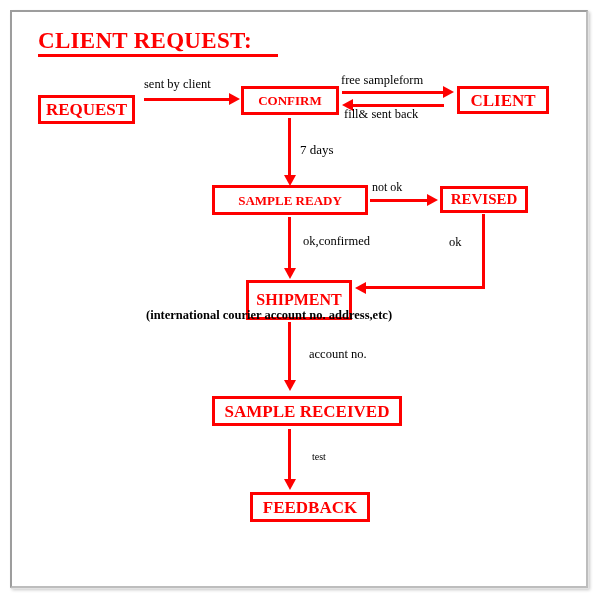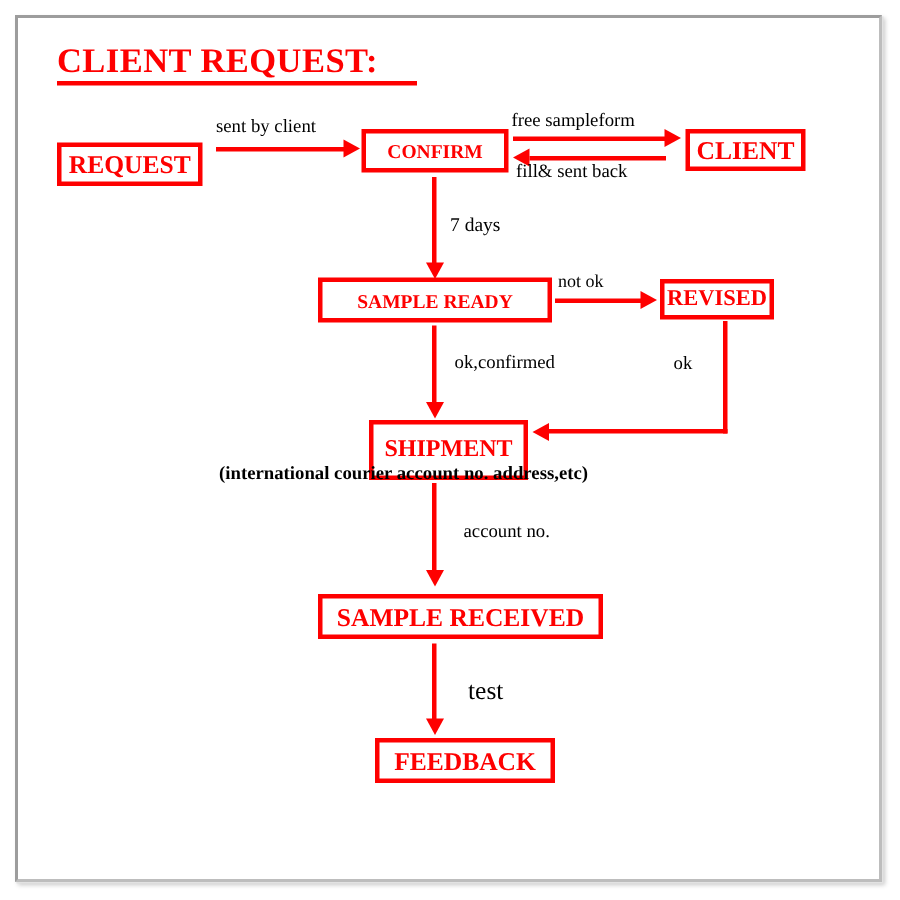--- a/index.html
+++ b/index.html
@@ -132,25 +132,25 @@
     <div id="frame-inner"></div>
   </div>
 
   <div class="title">CLIENT REQUEST:</div>
   <div class="title-rule"></div>
 
   <div class="node" style="left:38px; top:95px; width:97px; height:29px; font-size:17px;">REQUEST</div>
 
   <div class="node" style="left:241px; top:86px; width:98px; height:29px; font-size:13px;">CONFIRM</div>
 
-  <div class="node" style="left:457px; top:86px; width:80px; height:28px; font-size:17px;">CLIENT</div>
+  <div class="node" style="left:457px; top:86px; width:92px; height:28px; font-size:17px;">CLIENT</div>
 
   <div class="node" style="left:212px; top:185px; width:156px; height:30px; font-size:13px;">SAMPLE READY</div>
 
-  <div class="node" style="left:440px; top:186px; width:76px; height:27px; font-size:15px;">REVISED</div>
+  <div class="node" style="left:440px; top:186px; width:88px; height:27px; font-size:15px;">REVISED</div>
 
   <div class="node" style="left:246px; top:280px; width:106px; height:40px; font-size:16px;">SHIPMENT</div>
 
   <div class="node" style="left:212px; top:396px; width:190px; height:30px; font-size:17px;">SAMPLE RECEIVED</div>
 
   <div class="node" style="left:250px; top:492px; width:120px; height:30px; font-size:17px;">FEEDBACK</div>
 
   <div class="caption" style="left:146px; top:308px;">(international courier account no. address,etc)</div>
 
   <div class="hline" style="left:144px; top:98px; width:86px;"></div>
@@ -181,15 +181,15 @@
   <div class="hline" style="left:366px; top:286px; width:119px;"></div>
   <div class="arrow-l" style="left:355px; top:282px;"></div>
   <div class="elabel" style="left:449px; top:236px; font-size:12.5px;">ok</div>
 
   <div class="vline" style="left:288px; top:322px; height:60px;"></div>
   <div class="arrow-d" style="left:284px; top:380px;"></div>
   <div class="elabel" style="left:309px; top:348px; font-size:12.5px;">account no.</div>
 
   <div class="vline" style="left:288px; top:429px; height:53px;"></div>
   <div class="arrow-d" style="left:284px; top:479px;"></div>
-  <div class="elabel" style="left:312px; top:452px; font-size:17px;">test</div>
+  <div class="elabel" style="left:312px; top:452px; font-size:10px;">test</div>
 
 </div>
 
 </body></html>

